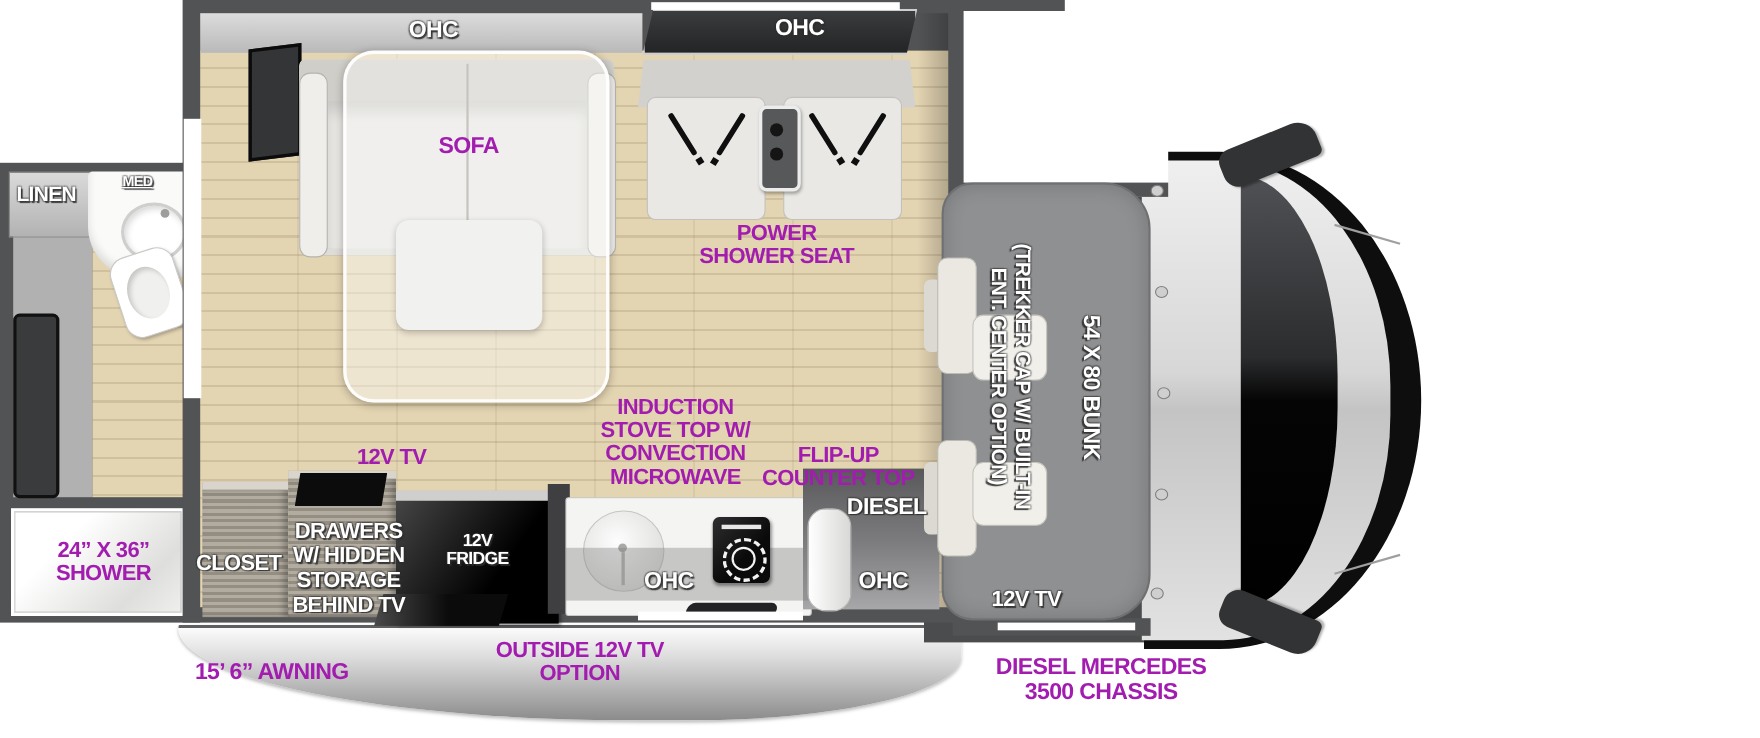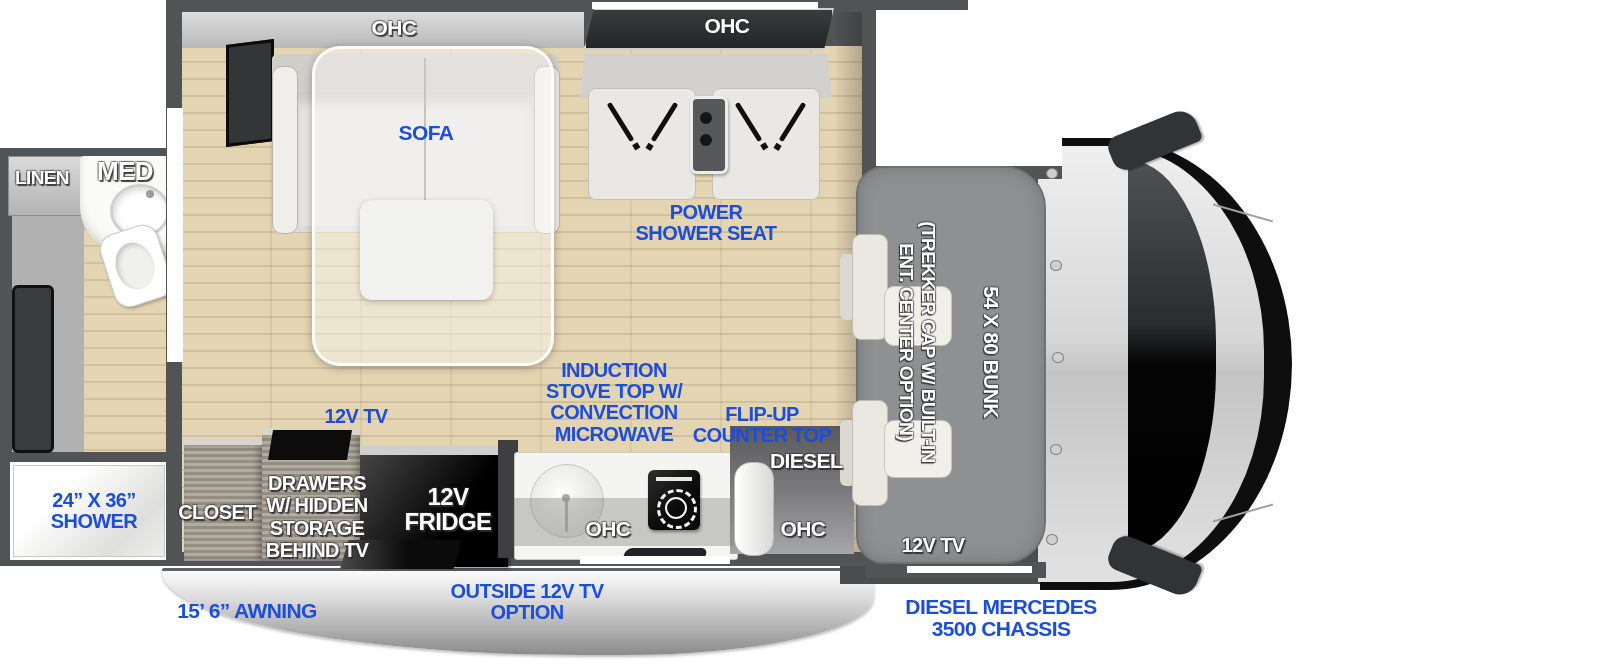--- a/index.html
+++ b/index.html
@@ -2,21 +2,21 @@
 <html style="--wall: #525355; --floor: #e3d4b2; --cabinet: #a59e91; --bunk: #8f9092; --cabfloor: #4b4c4e; --seat: #eae8e1; --counter: #f4f4f2; --ink: #0d0d0d; --awning_hi: #fbfbfb; --awning_lo: #8b8b8b;"><head>
 <meta charset="utf-8">
 <style>
   html,body{margin:0;padding:0;background:#fff;}
   .stage{position:relative;width:1600px;height:671px;background:#fff;overflow:hidden;
          font-family:"Liberation Sans",sans-serif;}
   .abs{position:absolute;}
   
   .lbl{position:absolute;font-weight:bold;white-space:pre-line;text-align:center;
        line-height:1.06;letter-spacing:-0.6px;transform:translateX(-50%);z-index:40;}
-  .lbl.dark{color:#1d4ed8;}
+  .lbl.dark{color:#a21caf;}
   .lbl.light{color:#fff;
        text-shadow:1.5px 1.5px 1px rgba(45,45,45,.9),-1px -1px 1px rgba(45,45,45,.45),
                    1px -1px 1px rgba(45,45,45,.45),-1px 1px 1px rgba(45,45,45,.45);}
   .lbl.rot{transform:translate(-50%,-50%) rotate(90deg);white-space:pre;text-align:center;}
   
   .wall{background:var(--wall);}
   .floor{background:
       repeating-linear-gradient(180deg,rgba(0,0,0,0) 0 15px,rgba(90,70,40,.14) 15px 17px),
       repeating-linear-gradient(90deg,rgba(0,0,0,0) 0 88px,rgba(90,70,40,.08) 88px 90px),
       var(--floor);}
@@ -178,21 +178,21 @@
   <div class="abs" style="left:730px;top:426px;width:124px;height:128px;
        background:linear-gradient(180deg,#59595b 0%,#7c7c7e 52%,#a7a7a9 100%);"></div>
   <div class="abs" style="left:734px;top:462px;width:38px;height:92px;
        background:linear-gradient(90deg,#ffffff,#d8d8d6);border:1px solid #b9b9b7;border-radius:17px;z-index:6;"></div>
 
   <div class="strip" style="left:580px;top:556px;width:150px;height:8px;"></div>
   <div class="abs" style="left:340px;top:540px;width:122px;height:29px;
        background:linear-gradient(90deg,#4a4a4a,#0b0b0b 55%);clip-path:polygon(7% 0,100% 0,93% 100%,0 100%);z-index:7;"></div>
 
   <div class="lbl light" style="left:42px;top:168px;font-size:19px;">LINEN</div>
-  <div class="lbl light" style="left:125px;top:158px;font-size:26px;">MED</div>
+  <div class="lbl light" style="left:125px;top:158px;font-size:13px;text-decoration:underline;">MED</div>
   <div class="lbl light" style="left:394px;top:17px;font-size:21px;">OHC</div>
   <div class="lbl light" style="left:727px;top:15px;font-size:21px;">OHC</div>
   <div class="lbl dark" style="left:426px;top:122px;font-size:21px;z-index:22;">SOFA</div>
   <div class="lbl dark" style="left:706px;top:202px;font-size:20px;">POWER
 SHOWER SEAT</div>
   <div class="lbl dark" style="left:356px;top:406px;font-size:20px;">12V TV</div>
   <div class="lbl dark" style="left:762px;top:404px;font-size:20px;">FLIP-UP
 COUNTER TOP</div>
   <div class="lbl dark" style="left:614px;top:360px;font-size:20px;">INDUCTION
 STOVE TOP W/
@@ -201,21 +201,21 @@
   <div class="lbl light" style="left:806px;top:450px;font-size:21px;z-index:41;">DIESEL</div>
   <div class="lbl light" style="left:608px;top:518px;font-size:21px;">OHC</div>
   <div class="lbl light" style="left:803px;top:518px;font-size:21px;">OHC</div>
   <div class="lbl dark" style="left:94px;top:490px;font-size:20px;">24” X 36”
 SHOWER</div>
   <div class="lbl light" style="left:217px;top:502px;font-size:20px;">CLOSET</div>
   <div class="lbl light" style="left:317px;top:472px;font-size:20px;line-height:1.12;">DRAWERS
 W/ HIDDEN
 STORAGE
 BEHIND TV</div>
-  <div class="lbl light" style="left:448px;top:484px;font-size:24px;">12V
+  <div class="lbl light" style="left:434px;top:484px;font-size:16px;">12V
 FRIDGE</div>
   <div class="lbl light rot" style="left:917px;top:342px;font-size:19px;line-height:1.18;">(TREKKER CAP W/ BUILT-IN
 ENT. CENTER OPTION)</div>
   <div class="lbl light rot" style="left:991px;top:352px;font-size:21px;">54 X 80 BUNK</div>
   <div class="lbl light" style="left:933px;top:535px;font-size:20px;">12V TV</div>
   <div class="lbl dark" style="left:247px;top:600px;font-size:21px;">15’ 6” AWNING</div>
   <div class="lbl dark" style="left:527px;top:581px;font-size:20px;">OUTSIDE 12V TV
 OPTION</div>
   <div class="lbl dark" style="left:1001px;top:596px;font-size:21px;">DIESEL MERCEDES
 3500 CHASSIS</div>

